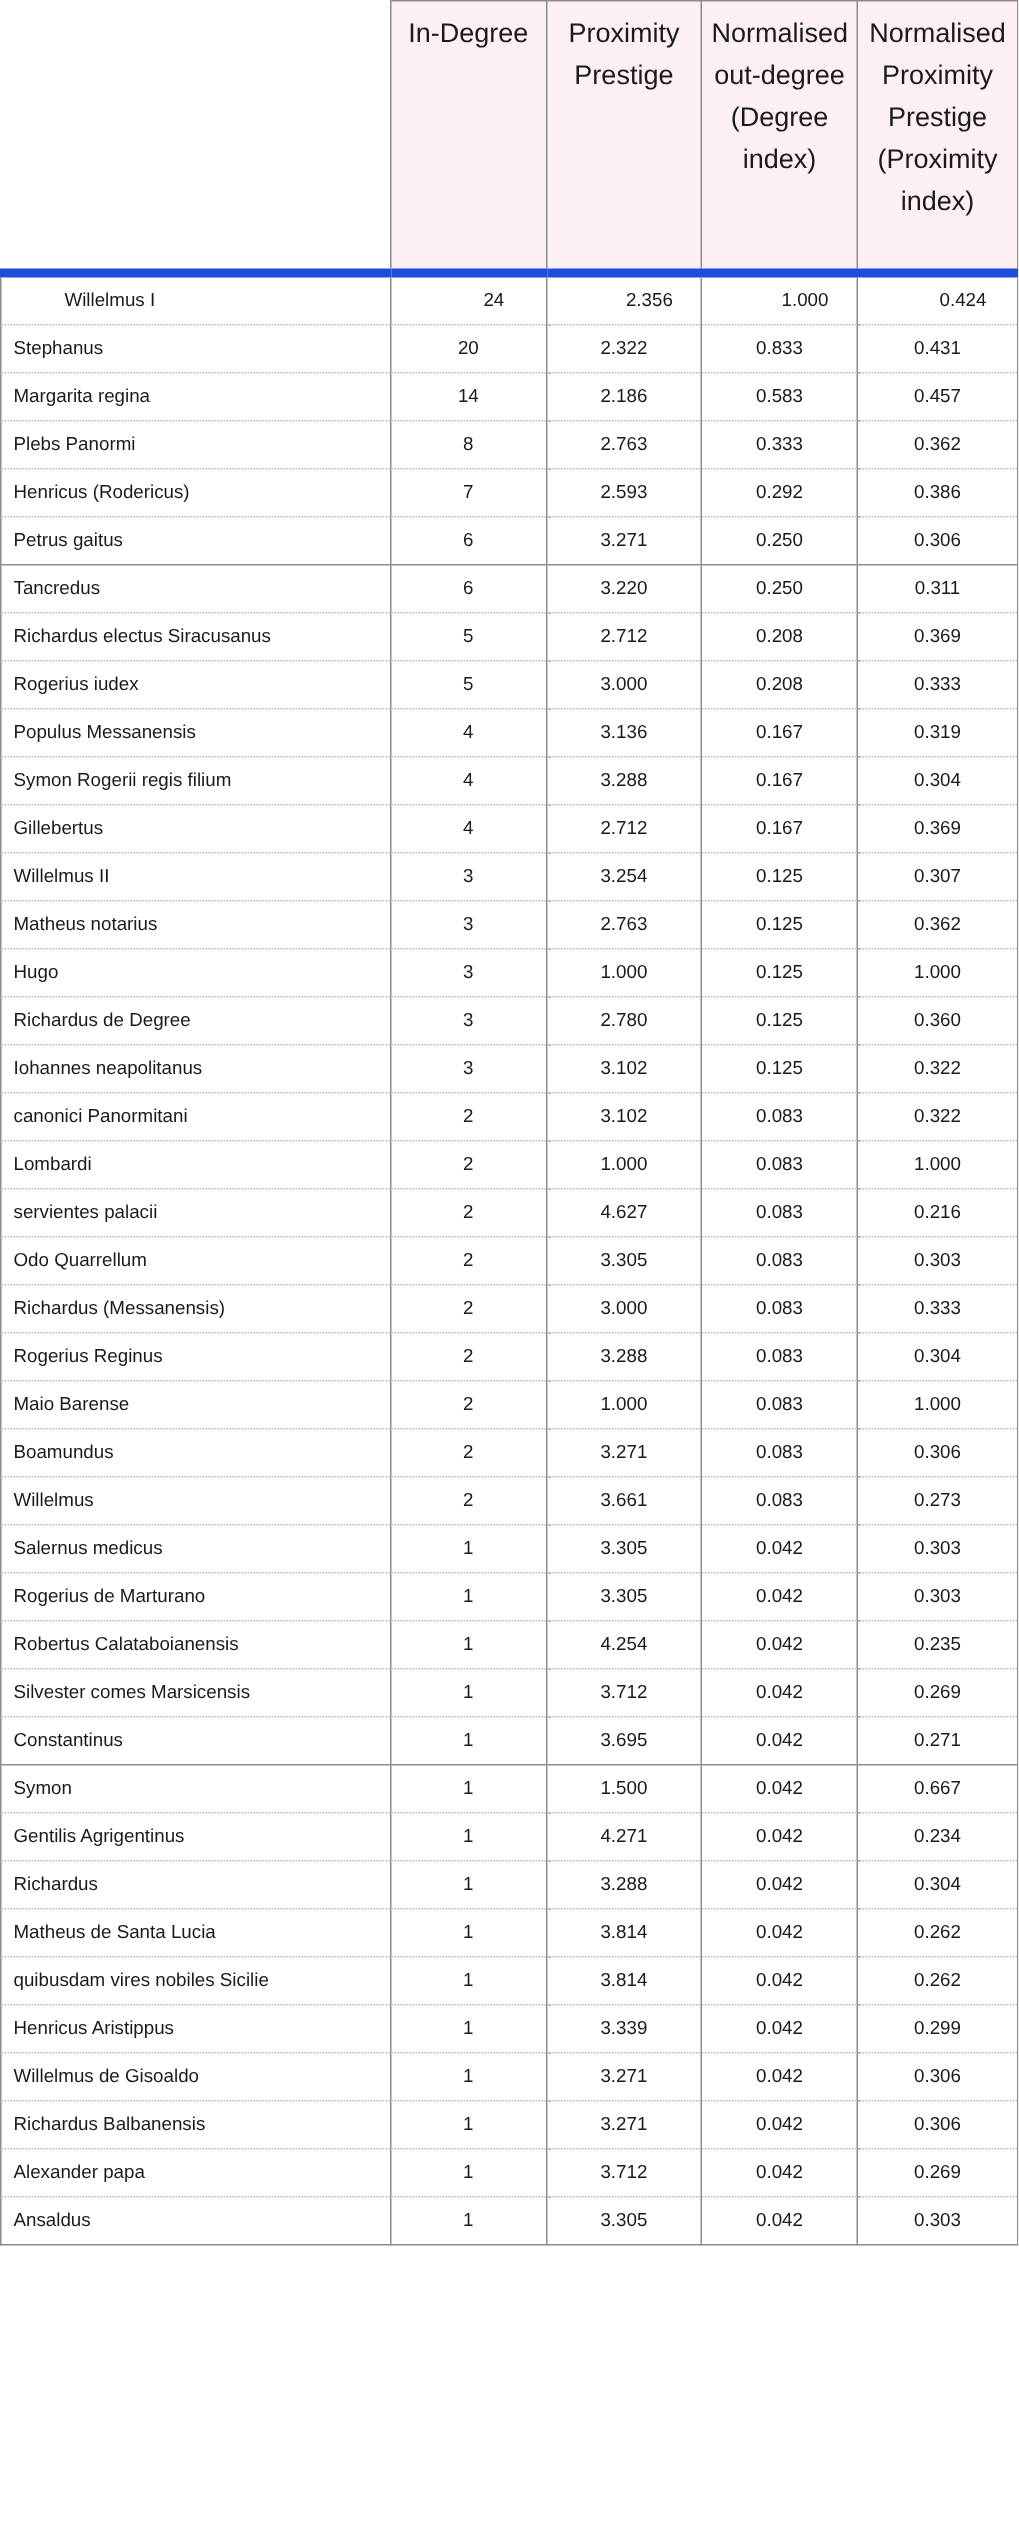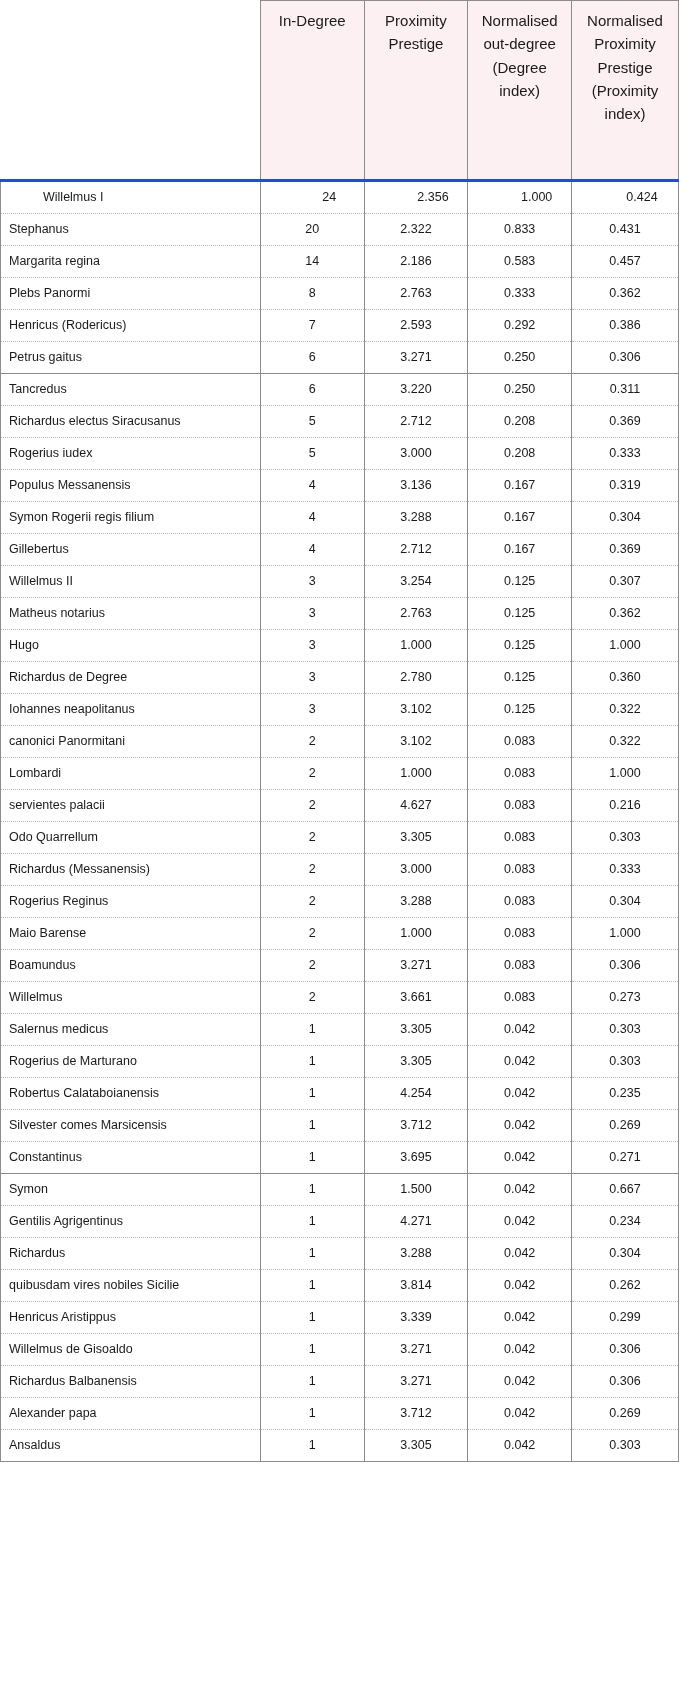--- a/index.html
+++ b/index.html
@@ -28,21 +28,21 @@
   col.c-label  { width: 243px; }
   col.c-num    { width: 97px; }
   col.c-num2   { width: 97px; }
   col.c-num3   { width: 97px; }
   col.c-num4   { width: 100px; }
 
   thead th {
     background: #fdf0f2;
     border: 1px solid #8c8c8c;
     font-weight: normal;
-    font-size: 15px;
+    font-size: 18px;
     color: #1a1a1a;
     vertical-align: top;
     padding: 8px 6px 10px 6px;
     text-align: center;
     line-height: 1.55;
     height: 160px;
   }
   thead th.corner {
     background: #ffffff;
     border-top: none;
@@ -55,21 +55,21 @@
     border-bottom: 1px dotted #d9a9b4;
     border-top: none;
     padding: 7px 8px 7px 8px;
     height: 17px;
     line-height: 1.15;
     font-size: 12.5px;
     color: #1a1a1a;
     background: #ffffff;
   }
   tbody tr:first-child td {
-    border-top: 3px solid #1d4ed8;
+    border-top: 6px solid #1d4ed8;
     padding-left: 42px;
   }
   tbody td.label {
     text-align: left;
   }
   tbody td.num {
     text-align: center;
   }
   tbody tr.group-end td {
     border-bottom: 1px solid #8c8c8c;
@@ -348,20 +348,27 @@
           <td class="num">0.234</td>
         </tr>
         <tr>
           <td class="label">Richardus</td>
           <td class="num">1</td>
           <td class="num">3.288</td>
           <td class="num">0.042</td>
           <td class="num">0.304</td>
         </tr>
         <tr>
+          <td class="label">Matheus de Santa Lucia</td>
+          <td class="num">1</td>
+          <td class="num">3.814</td>
+          <td class="num">0.042</td>
+          <td class="num">0.262</td>
+        </tr>
+        <tr>
           <td class="label">quibusdam vires nobiles Sicilie</td>
           <td class="num">1</td>
           <td class="num">3.814</td>
           <td class="num">0.042</td>
           <td class="num">0.262</td>
         </tr>
         <tr>
           <td class="label">Henricus Aristippus</td>
           <td class="num">1</td>
           <td class="num">3.339</td>

